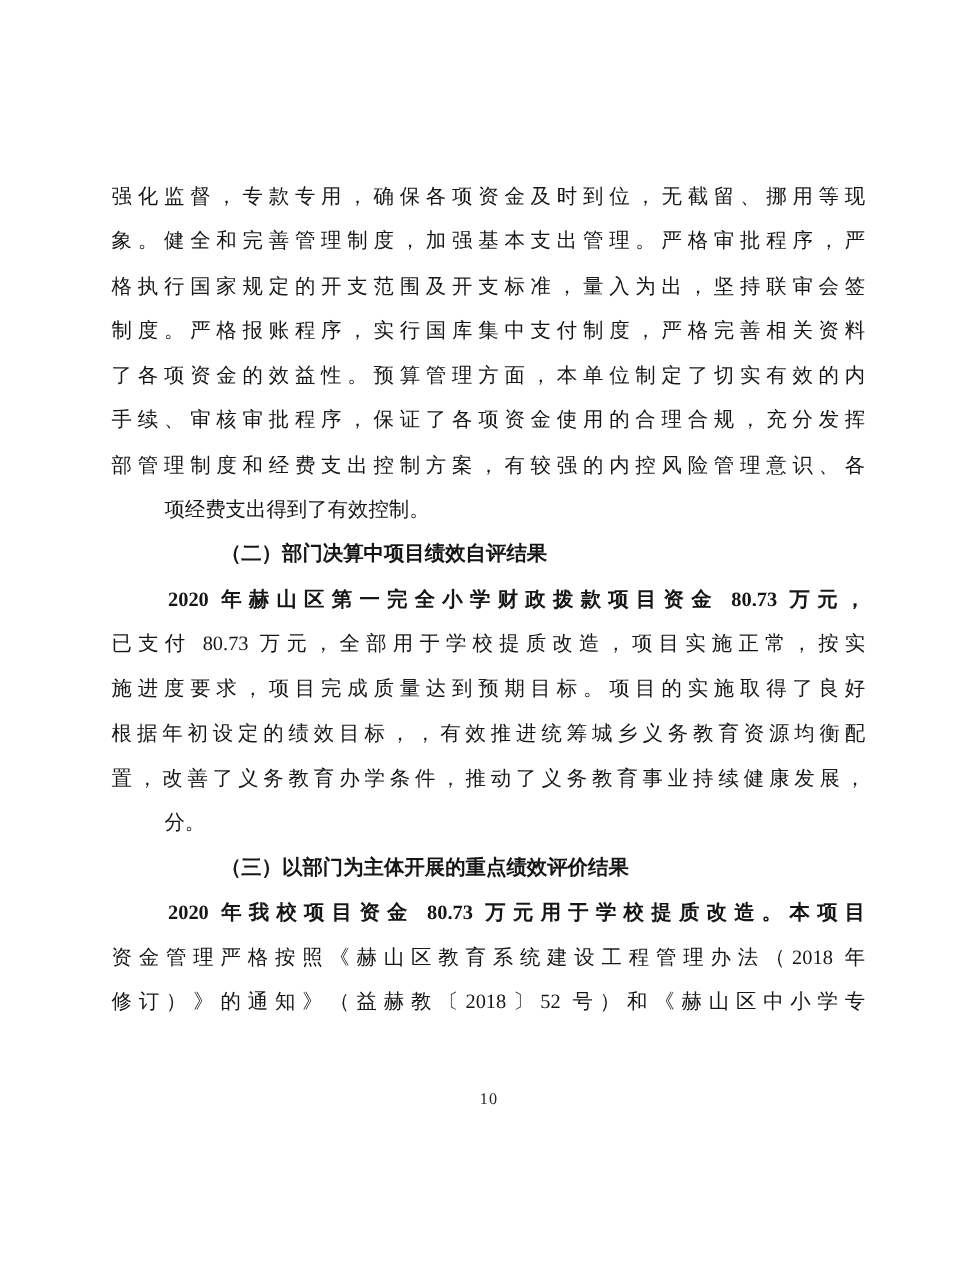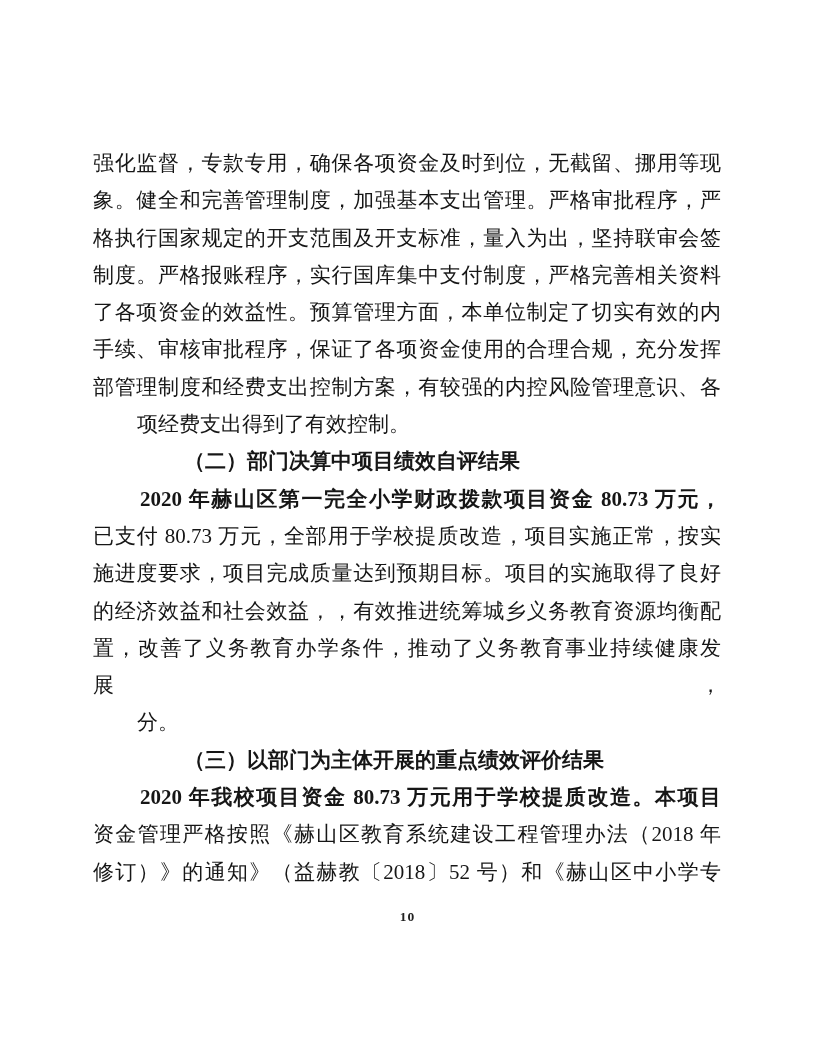--- a/index.html
+++ b/index.html
@@ -14,21 +14,21 @@
     background: #ffffff;
     overflow: hidden;
     font-family: "Liberation Serif", "DejaVu Serif", serif;
     color: #161616;
   }
   .body-text {
     position: absolute;
     left: 93px;
     top: 145px;
     width: 628px;
-    font-size: 21px;
+    font-size: 17px;
     line-height: 37.3px;
     text-align: justify;
     text-justify: inter-character;
   }
   .line {
     white-space: normal;
   }
   
   .fill {
     text-align: justify;
@@ -49,41 +49,40 @@
     position: absolute;
     left: 0;
     top: 907px;
     width: 815px;
     text-align: center;
   }
   .page-number {
     font-size: 13.5px;
     color: #222222;
     letter-spacing: 1px;
-    font-weight: bold;
   }
 </style>
 </head>
 <body>
 
 <div class="page">
   <div class="body-text">
     <div class="line fill">强化监督，专款专用，确保各项资金及时到位，无截留、挪用等现</div>
     <div class="line fill">象。健全和完善管理制度，加强基本支出管理。严格审批程序，严</div>
     <div class="line fill">格执行国家规定的开支范围及开支标准，量入为出，坚持联审会签</div>
     <div class="line fill">制度。严格报账程序，实行国库集中支付制度，严格完善相关资料</div>
     <div class="line fill">了各项资金的效益性。预算管理方面，本单位制定了切实有效的内</div>
     <div class="line fill">手续、审核审批程序，保证了各项资金使用的合理合规，充分发挥</div>
     <div class="line fill">部管理制度和经费支出控制方案，有较强的内控风险管理意识、各</div>
     <div class="line end">项经费支出得到了有效控制。</div>
     <div class="line end indent">（二）部门决算中项目绩效自评结果</div>
     <div class="line fill indent">2020 年赫山区第一完全小学财政拨款项目资金 80.73 万元，</div>
     <div class="line fill">已支付 80.73 万元，全部用于学校提质改造，项目实施正常，按实</div>
     <div class="line fill">施进度要求，项目完成质量达到预期目标。项目的实施取得了良好</div>
-    <div class="line fill">的经济效益和社会效益，，有效推进统筹城乡义务教育资源均衡配</div>
+    <div class="line fill">根据年初设定的绩效目标，，有效推进统筹城乡义务教育资源均衡配</div>
     <div class="line fill">置，改善了义务教育办学条件，推动了义务教育事业持续健康发展，</div>
     <div class="line end">分。</div>
     <div class="line end indent">（三）以部门为主体开展的重点绩效评价结果</div>
     <div class="line fill indent">2020 年我校项目资金 80.73 万元用于学校提质改造。本项目</div>
     <div class="line fill">资金管理严格按照《赫山区教育系统建设工程管理办法（2018 年</div>
     <div class="line fill">修订）》的通知》（益赫教〔2018〕52 号）和《赫山区中小学专</div>
   </div>
 
   <div class="footer">
     <span class="page-number">10</span>

